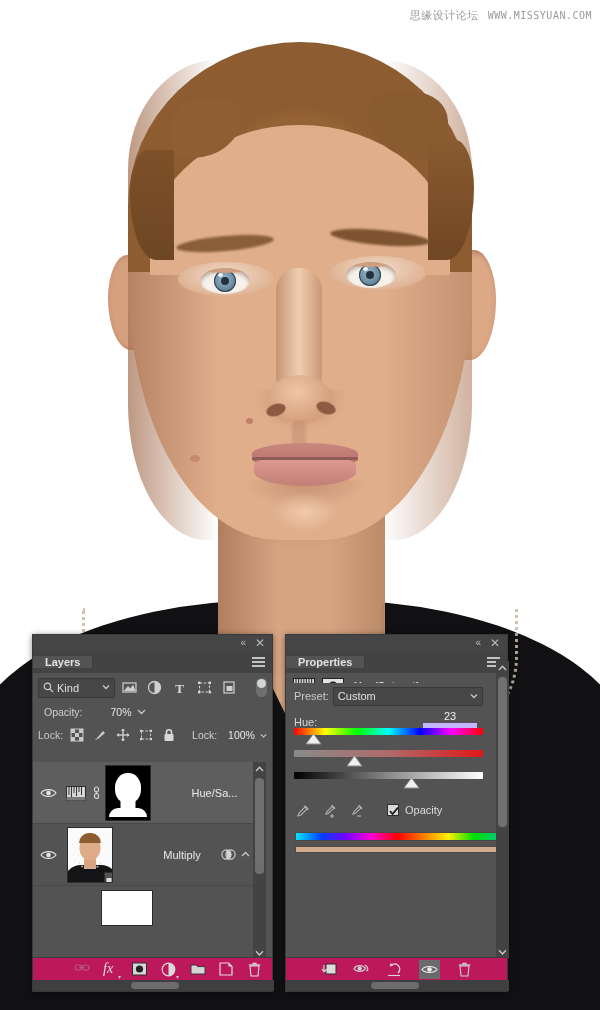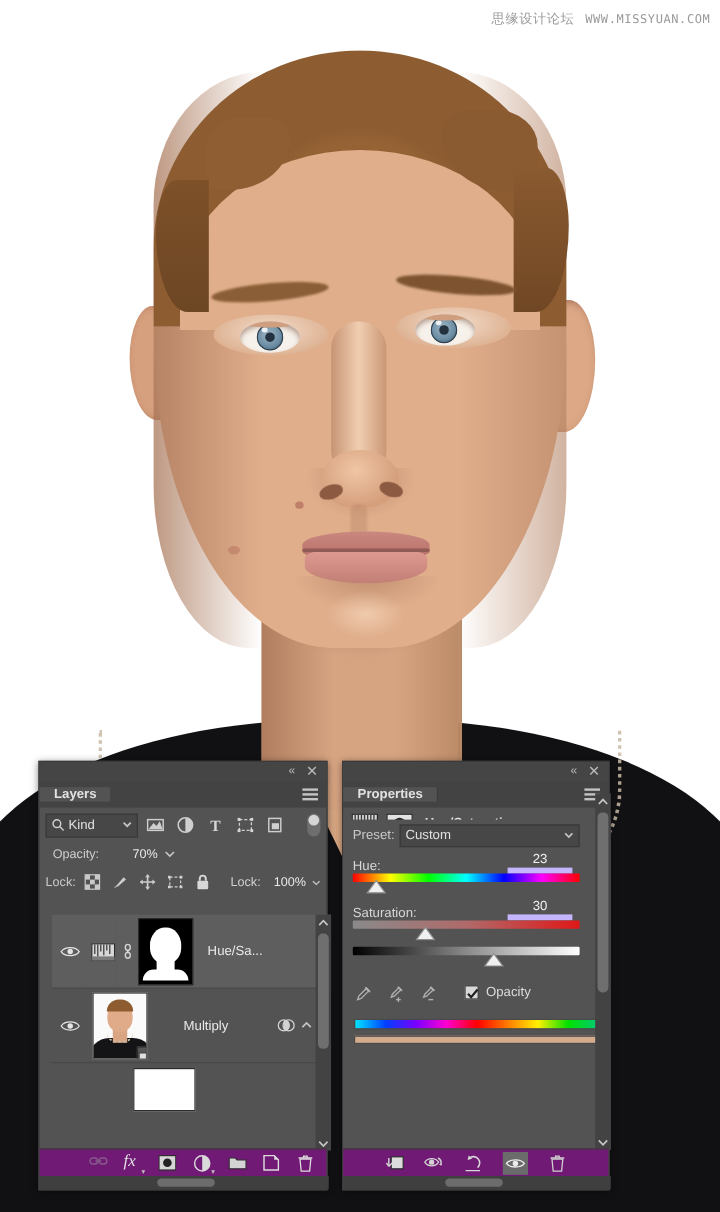--- a/index.html
+++ b/index.html
@@ -228,21 +228,21 @@
   #opacity-label { margin-left:6px; font-size:10.5px; color:#cfcfcf;}
   #opacity-val { width:46px; text-align:right; font-size:10.5px; color:#e6e6e6; margin-left:3px;}
   .mini-chev { width:9px; height:9px; margin-left:5px; cursor:pointer;}
   #lock-row { height:24px; padding:0 5px; display:flex; align-items:center;}
   #lock-row .lbl { font-size:10.5px; }
   .lock-ics { display:flex; align-items:center; gap:9px; margin-left:7px;}
   .lock-ic { width:14px; height:14px; cursor:pointer;}
   #fill-label { margin-left:16px; font-size:10.5px; color:#cfcfcf;}
   #fill-val { width:44px; text-align:right; font-size:10.5px; color:#e6e6e6; margin-left:3px;}
 
-  #layer-list { position:absolute; left:10px; top:127px; width:233px; height:197px; overflow:hidden;}
+  #layer-list { position:absolute; left:0; top:127px; width:233px; height:197px; overflow:hidden;text-align:center;}
   .layer-row {
     height:62px; display:flex; align-items:center; position:relative;
     border-bottom:1px solid #484848; cursor:pointer;
   }
   .layer-row.selected { background:#5e5e5e; }
   .eye-cell { width:30px; display:flex; justify-content:center; align-items:center; cursor:pointer;}
   .layer-thumb {
     width:46px; height:56px; border:1px solid #2b2b2b; background:#000; margin-right:4px;
     position:relative; overflow:hidden; flex:none;
   }
@@ -288,21 +288,21 @@
   .vscroll .arrow { height:13px; display:flex; justify-content:center; align-items:center; cursor:pointer;}
   .vscroll .thumb { position:absolute; left:2px; width:9px; background:#6f6f6f; border-radius:4px; cursor:pointer;}
   .hscroll {
     position:absolute; bottom:0; left:0; height:11px; background:#3f3f3f;
   }
   .hscroll .thumb { position:absolute; top:2px; height:7px; background:#6c6c6c; border-radius:4px; cursor:pointer;}
 
   
   .panel-bottom {
     position:absolute; bottom:11px; left:0; width:100%; height:23px;
-    background:#701a75; border-top:1px solid #3c3c3c;
+    background:#be185d; border-top:1px solid #3c3c3c;
     display:flex; align-items:center; justify-content:flex-end; gap:14px; padding-right:9px;
   }
   .btm-ic { width:15px; height:15px; cursor:pointer; position:relative;}
   .btm-ic.dim { opacity:.45; }
   .btm-ic .caret { position:absolute; right:-3px; bottom:-3px; font-size:6px; color:#c0c0c0;}
 
   
   #props-panel { left:285px; top:634px; width:223px; height:358px; }
   #adj-header { height:26px; display:flex; align-items:center; padding:0 7px; gap:7px;}
   #adj-title { font-size:11px; color:#e7e7e7; font-weight:bold; margin-left:3px;}
@@ -704,24 +704,20 @@
       </div>
       <div class="track" style="background:linear-gradient(90deg,#ff0000,#ffff00,#00ff00,#00ffff,#0000ff,#ff00ff,#ff0000);">
         <svg class="thumb-tri" style="left:10%;" viewBox="0 0 17 12">
           <path d="M8.5 0.8 L16 11 L1 11 Z" fill="#f0f0f0" stroke="#8d8d8d" stroke-width="1"></path>
         </svg>
       </div>
       <div class="slider-gap"></div>
     </div>
 
     <div class="slider-block">
-      <div class="slider-head">
-        <span class="sname">Saturation:</span>
-        <span class="sval">30</span>
-      </div>
       <div class="track" style="background:linear-gradient(90deg,#8a8a8a,#b06a6a,#e01818);">
         <svg class="thumb-tri" style="left:32%;" viewBox="0 0 17 12">
           <path d="M8.5 0.8 L16 11 L1 11 Z" fill="#f0f0f0" stroke="#8d8d8d" stroke-width="1"></path>
         </svg>
       </div>
       <div class="slider-gap"></div>
     </div>
 
     <div class="slider-block">
       <div class="track" style="background:linear-gradient(90deg,#000000,#8a8a8a,#ffffff);">

